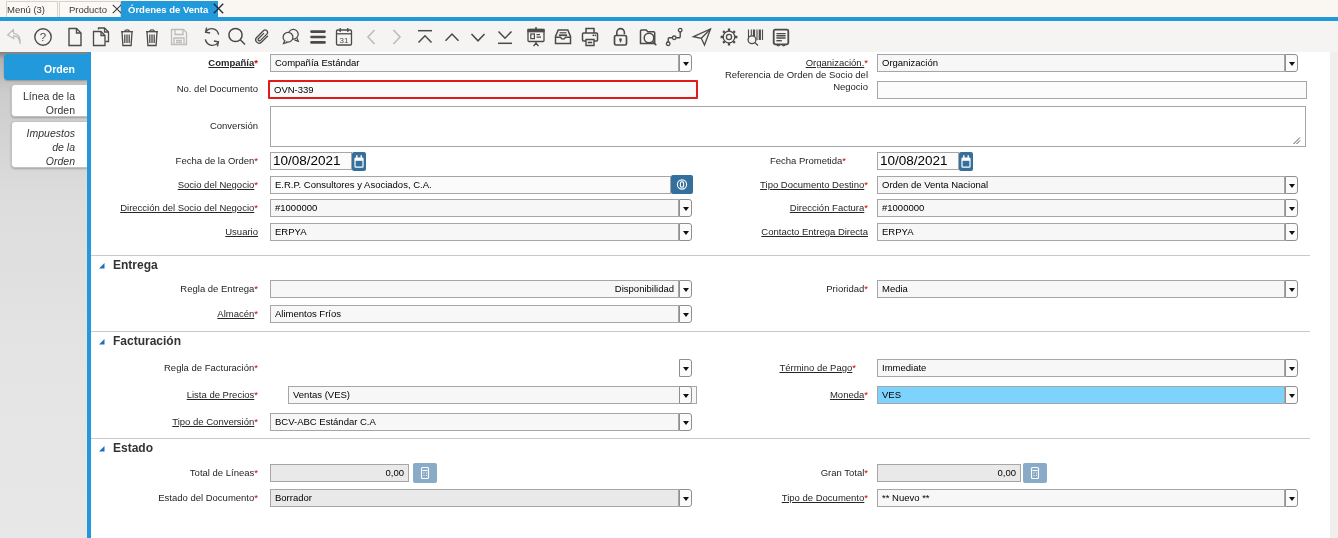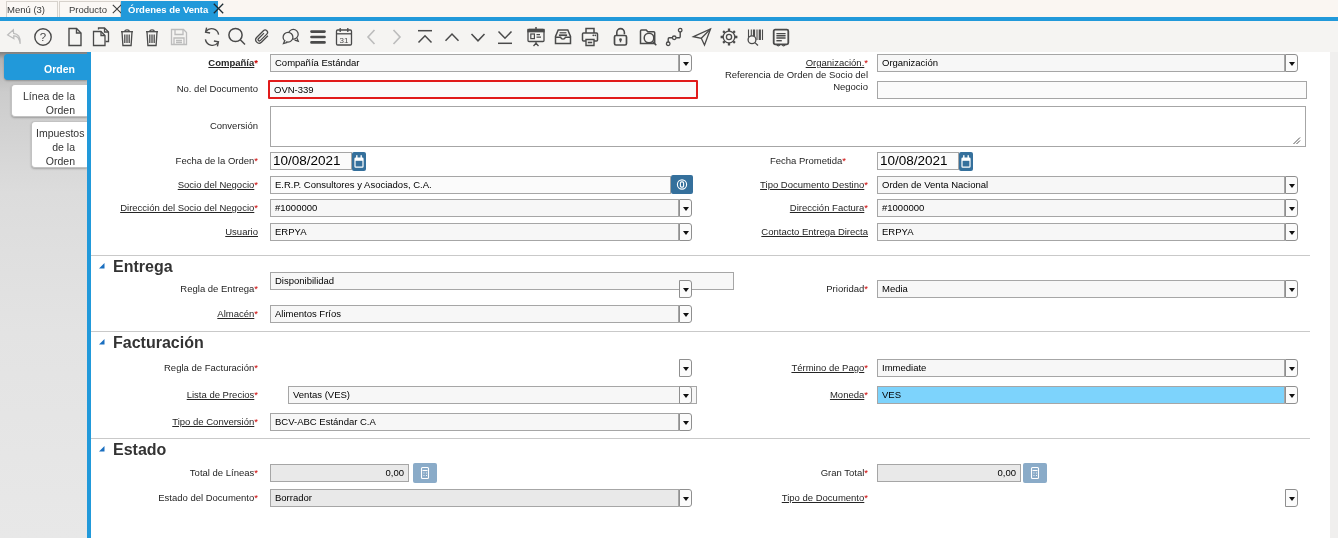--- a/index.html
+++ b/index.html
@@ -41,21 +41,21 @@
 .fld { position:absolute; height:18px; border:1px solid #a6a6a6; background:#f7f7f7;
   font-size:9.5px; color:#000; line-height:16px; padding:0 4px; white-space:nowrap; overflow:hidden; }
 .fld.white { background:#fbfbfb; }
 .fld.grey { background:#e9e9e9; text-align:right; }
 .cbtn { position:absolute; width:13px; height:18px; background:#fbfbfb; border:1px solid #8f8f8f;
   border-radius:0 3px 3px 0; }
 .cbtn:before { content:""; position:absolute; left:2.5px; top:6.5px; width:0; height:0;
   border-left:3.5px solid transparent; border-right:3.5px solid transparent; border-top:4px solid #111; }
 .bluebtn { position:absolute; background:#35709c; border-radius:2px; }
 .sep { position:absolute; height:1px; background:#c9c9c9; left:91px; width:1219px; }
-.shead { position:absolute; font-size:16px; font-weight:bold; color:#333; }
+.shead { position:absolute; font-size:12px; font-weight:bold; color:#333; }
 .stri { position:absolute; width:5.5px; height:5.5px; background:#1a6fc0; clip-path:polygon(100% 0,100% 100%,0 100%); }
 </style>
 </head>
 <body>
 <div id="page">
   <div id="tabbar">
     <div class="ttab" style="left:6px; width:52px; text-align:left;">Menú (3)</div>
     <div class="ttab" style="left:59px; width:62px; padding-left:9px;">Producto<svg class="tx" width="10" height="10" viewBox="0 0 10 10">
           <path d="M0.8 0.8 L9.2 9.2 M9.2 0.8 L0.8 9.2" stroke="#3c3c3c" stroke-width="1.1" fill="none"></path>
         </svg></div>
@@ -208,21 +208,21 @@
     <div class="ic" style="left:769px"><svg viewBox="0 0 24 24" style="stroke:#4a4a4a;fill:none;stroke-width:1.3">
           <rect x="4.7" y="4.7" width="14.6" height="14.6" rx="1.5" style="stroke-width:1.8"></rect>
           <path d="M7.4 8.6 H16.6 M7.4 10.8 H16.6 M7.4 13 H16.6" style="stroke-width:1.4"></path>
           <path d="M7.4 15.7 H12.8" style="stroke-width:1.4"></path>
           <path d="M7.8 19.3 a1.5 1.5 0 0 0 3 0 M13.2 19.3 a1.5 1.5 0 0 0 3 0" style="stroke-width:1.2"></path>
         </svg></div>
   </div>
   <div id="sidebar">
     <div class="vtab active" style="top:2px; width:83px; height:26px; line-height:21px;">Orden</div>
     <div class="vtab" style="top:32px; width:76px; height:33px;">Línea de la<br>Orden</div>
-    <div class="vtab" style="top:69px; width:56px; height:47px; ">Impuestos<br>de la<br>Orden</div>
+    <div class="vtab" style="top:69px; width:76px; height:47px; font-style:italic;">Impuestos<br>de la<br>Orden</div>
   </div>
   <div id="bluestrip"></div>
   <div id="content">
 
     <div class="lbl" style="left:4px; top:5px; width:163px;font-weight:bold;"><u>Compañía</u><span class="req">*</span></div>
     <div class="fld" style="left:179px; top:2px; width:409px;">Compañía Estándar</div>
     <div class="cbtn" style="left:588px; top:2px;"></div>
     <div class="lbl" style="left:600px; top:5px; width:177px;"><u>Organización.</u><span class="req">*</span></div>
     <div class="fld" style="left:786px; top:2px; width:408px;">Organización</div>
     <div class="cbtn" style="left:1194px; top:2px;"></div>
@@ -278,35 +278,35 @@
     <div class="fld" style="left:179px; top:171px; width:409px;">ERPYA</div>
     <div class="cbtn" style="left:588px; top:171px;"></div>
     <div class="lbl" style="left:600px; top:174px; width:177px;"><u>Contacto Entrega Directa</u></div>
     <div class="fld" style="left:786px; top:171px; width:408px;">ERPYA</div>
     <div class="cbtn" style="left:1194px; top:171px;"></div>
 
     <div class="sep" style="top:203px; left:0; width:1219px;"></div>
     <div class="stri" style="left:8px; top:211px;"></div>
     <div class="shead" style="left:22px; top:206px;">Entrega</div>
     <div class="lbl" style="left:4px; top:231px; width:163px;">Regla de Entrega<span class="req">*</span></div>
-    <div class="fld" style="left:179px; top:220px; width:464px;">Disponibilidad</div>
+    <div class="fld" style="left:179px; top:228px; width:409px;text-align:right;">Disponibilidad</div>
     <div class="cbtn" style="left:588px; top:228px;"></div>
     <div class="lbl" style="left:600px; top:231px; width:177px;">Prioridad<span class="req">*</span></div>
     <div class="fld" style="left:786px; top:228px; width:408px;">Media</div>
     <div class="cbtn" style="left:1194px; top:228px;"></div>
     <div class="lbl" style="left:4px; top:256px; width:163px;"><u>Almacén</u><span class="req">*</span></div>
     <div class="fld" style="left:179px; top:253px; width:409px;">Alimentos Fríos</div>
     <div class="cbtn" style="left:588px; top:253px;"></div>
 
     <div class="sep" style="top:279px; left:0; width:1219px;"></div>
     <div class="stri" style="left:8px; top:287px;"></div>
     <div class="shead" style="left:22px; top:282px;">Facturación</div>
     <div class="lbl" style="left:4px; top:310px; width:163px;">Regla de Facturación<span class="req">*</span></div>
     <div class="cbtn" style="left:588px; top:307px;"></div>
-    <div class="lbl" style="left:600px; top:310px; width:177px;text-align:right;"><u>Término de Pago</u><span class="req">*</span></div>
+    <div class="lbl" style="left:588px; top:310px; width:177px;text-align:right;"><u>Término de Pago</u><span class="req">*</span></div>
     <div class="fld" style="left:786px; top:307px; width:408px;">Immediate</div>
     <div class="cbtn" style="left:1194px; top:307px;"></div>
     <div class="lbl" style="left:4px; top:337px; width:163px;"><u>Lista de Precios</u><span class="req">*</span></div>
     <div class="fld" style="left:197px; top:334px; width:409px;">Ventas (VES)</div>
     <div class="cbtn" style="left:588px; top:334px;"></div>
     <div class="lbl" style="left:600px; top:337px; width:177px;"><u>Moneda</u><span class="req">*</span></div>
     <div class="fld" style="left:786px; top:334px; width:408px; background:#7dd3fc;">VES</div>
     <div class="cbtn" style="left:1194px; top:334px;"></div>
     <div class="lbl" style="left:4px; top:364px; width:163px;"><u>Tipo de Conversión</u><span class="req">*</span></div>
     <div class="fld" style="left:179px; top:361px; width:409px;">BCV-ABC Estándar C.A</div>
@@ -330,16 +330,17 @@
           <g stroke="#fff" fill="none" stroke-width="1.1">
             <rect x="8.5" y="4.5" width="7" height="11" rx="1"></rect>
             <path d="M9.5 7.5 h5"></path>
             <path d="M10.5 10 h.9 M13 10 h.9 M10.5 12.5 h.9 M13 12.5 h.9"></path>
           </g>
         </svg></div>
     <div class="lbl" style="left:4px; top:440px; width:163px;">Estado del Documento<span class="req">*</span></div>
     <div class="fld grey" style="left:179px; top:437px; width:409px; text-align:left;">Borrador</div>
     <div class="cbtn" style="left:588px; top:437px;"></div>
     <div class="lbl" style="left:600px; top:440px; width:177px;"><u>Tipo de Documento</u><span class="req">*</span></div>
+    <div class="fld" style="left:786px; top:437px; width:408px;">** Nuevo **</div>
     <div class="cbtn" style="left:1194px; top:437px;"></div>
   </div>
   <div id="scrollstrip"></div>
 </div>
 
 </body></html>

